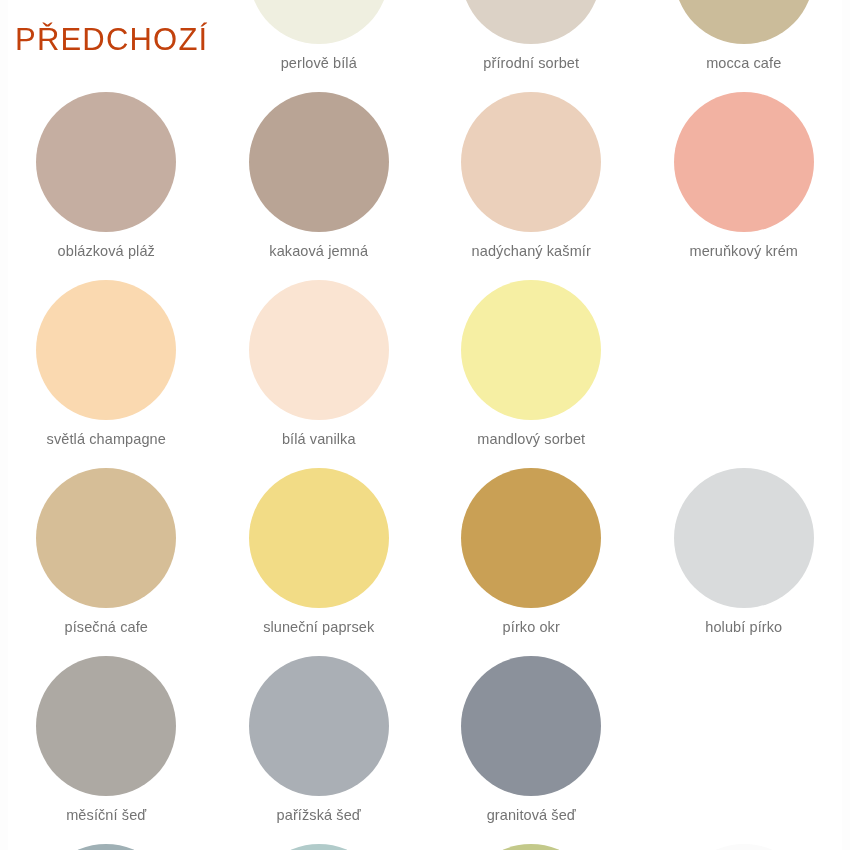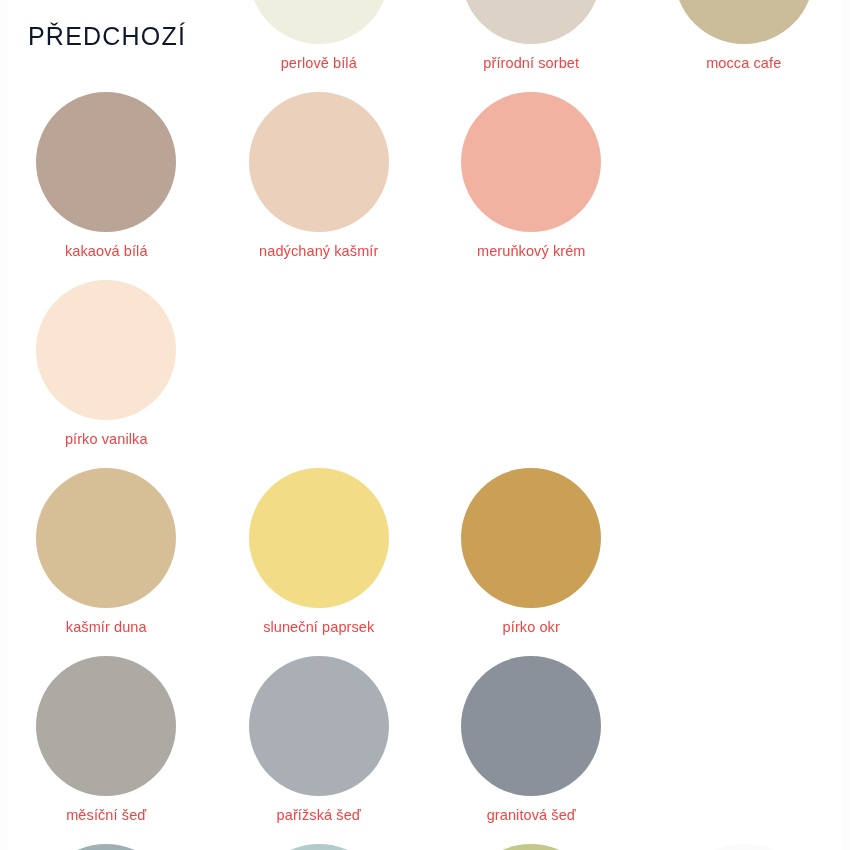--- a/index.html
+++ b/index.html
@@ -31,25 +31,25 @@
     height: 850px;
     background: #fdfdfd;
     pointer-events: none;
   }
   .page-edge.left  { left: 0; }
   .page-edge.right { right: 0; }
 
   
   #section-heading {
     position: absolute;
-    left: 28px;
+    left: 15px;
     top: 22px;
-    font-size: 25px;
+    font-size: 31px;
     letter-spacing: 1.2px;
-    color: #0f172a;
+    color: #c2410c;
     font-weight: 400;
     font-family: "Liberation Sans", sans-serif;
     white-space: nowrap;
   }
 
   
   #swatch-grid {
     position: absolute;
     left: 0;
     top: -96px;       
@@ -68,21 +68,21 @@
   }
   .swatch-dot {
     width: 140px;
     height: 140px;
     border-radius: 50%;
     flex: 0 0 auto;
   }
   .swatch-label {
     margin-top: 11px;
     font-size: 14.5px;
-    color: #ef4444;
+    color: #737373;
     font-family: "Liberation Sans", sans-serif;
     white-space: nowrap;
     text-align: left;
     letter-spacing: .1px;
   }
   
   .swatch-cell.is-heading .swatch-dot,
   .swatch-cell.is-heading .swatch-label { visibility: hidden; }
 </style>
 </head>
@@ -107,51 +107,67 @@
           <div class="swatch-dot" style="background: rgb(220, 210, 198);"></div>
           <div class="swatch-label">přírodní sorbet</div>
         </div>
         <div class="swatch-cell">
           <div class="swatch-dot" style="background: rgb(203, 188, 154);"></div>
           <div class="swatch-label">mocca cafe</div>
         </div>
       </div>
       <div class="swatch-row">
         <div class="swatch-cell">
+          <div class="swatch-dot" style="background: rgb(197, 174, 161);"></div>
+          <div class="swatch-label">oblázková pláž</div>
+        </div>
+        <div class="swatch-cell">
           <div class="swatch-dot" style="background: rgb(185, 164, 149);"></div>
-          <div class="swatch-label">kakaová bílá</div>
+          <div class="swatch-label">kakaová jemná</div>
         </div>
         <div class="swatch-cell">
           <div class="swatch-dot" style="background: rgb(235, 208, 187);"></div>
           <div class="swatch-label">nadýchaný kašmír</div>
         </div>
         <div class="swatch-cell">
           <div class="swatch-dot" style="background: rgb(242, 178, 162);"></div>
           <div class="swatch-label">meruňkový krém</div>
         </div>
       </div>
       <div class="swatch-row">
         <div class="swatch-cell">
+          <div class="swatch-dot" style="background: rgb(250, 217, 176);"></div>
+          <div class="swatch-label">světlá champagne</div>
+        </div>
+        <div class="swatch-cell">
           <div class="swatch-dot" style="background: rgb(250, 228, 210);"></div>
-          <div class="swatch-label">pírko vanilka</div>
+          <div class="swatch-label">bílá vanilka</div>
+        </div>
+        <div class="swatch-cell">
+          <div class="swatch-dot" style="background: rgb(246, 239, 163);"></div>
+          <div class="swatch-label">mandlový sorbet</div>
         </div>
       </div>
       <div class="swatch-row">
         <div class="swatch-cell">
           <div class="swatch-dot" style="background: rgb(214, 190, 151);"></div>
-          <div class="swatch-label">kašmír duna</div>
+          <div class="swatch-label">písečná cafe</div>
         </div>
         <div class="swatch-cell">
           <div class="swatch-dot" style="background: rgb(242, 220, 134);"></div>
           <div class="swatch-label">sluneční paprsek</div>
         </div>
         <div class="swatch-cell">
           <div class="swatch-dot" style="background: rgb(201, 160, 85);"></div>
           <div class="swatch-label">pírko okr</div>
         </div>
+        <div class="swatch-cell">
+          <div class="swatch-dot" style="background: rgb(217, 219, 220);"></div>
+          <div class="swatch-label">holubí pírko</div>
+        </div>
       </div>
       <div class="swatch-row">
         <div class="swatch-cell">
           <div class="swatch-dot" style="background: rgb(173, 169, 163);"></div>
           <div class="swatch-label">měsíční šeď</div>
         </div>
         <div class="swatch-cell">
           <div class="swatch-dot" style="background: rgb(170, 175, 181);"></div>
           <div class="swatch-label">pařížská šeď</div>
         </div>

